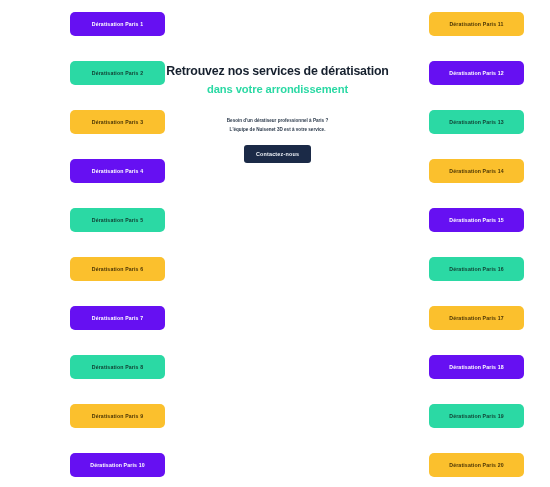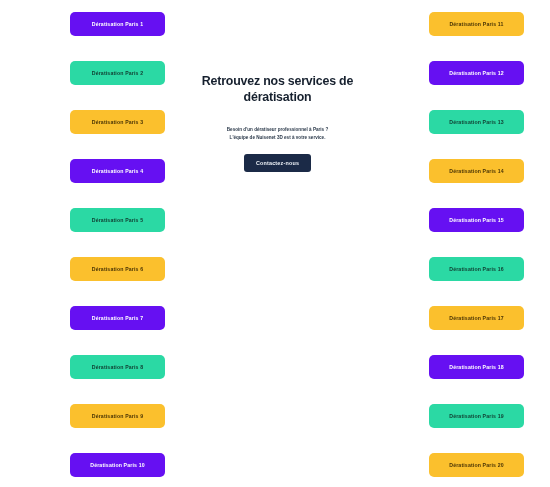--- a/index.html
+++ b/index.html
@@ -86,21 +86,21 @@
     width: 245px;
     text-align: center;
   }
 
   .hero-title {
     font-size: 12.4px;
     font-weight: bold;
     color: #16202e;
     letter-spacing: -0.2px;
     line-height: 1.25;
-    margin: 12px;
+    margin: 2px;
   }
 
   .hero-subtitle {
     font-size: 11.2px;
     font-weight: bold;
     color: #2bd9a4;
     letter-spacing: -0.1px;
     line-height: 1.3;
     margin: 1px 0 0 0;
   }
@@ -167,20 +167,21 @@
         <button class="pill yellow">Dératisation Paris 17</button>
         <button class="pill purple">Dératisation Paris 18</button>
         <button class="pill green">Dératisation Paris 19</button>
         <button class="pill yellow">Dératisation Paris 20</button>
       </div>
 
   </div>
 
   <div class="hero">
     <h1 class="hero-title">Retrouvez nos services de dératisation</h1>
+    <div class="hero-subtitle">dans votre arrondissement</div>
 
     <p class="hero-body">
       <span class="hero-body-line">Besoin d'un dératiseur professionnel à Paris ?</span>
       <span class="hero-body-line">L'équipe de Nuisenet 3D est à votre service.</span>
     </p>
 
     <div class="cta-wrap">
       <button class="cta-button">Contactez-nous</button>
     </div>
   </div>

